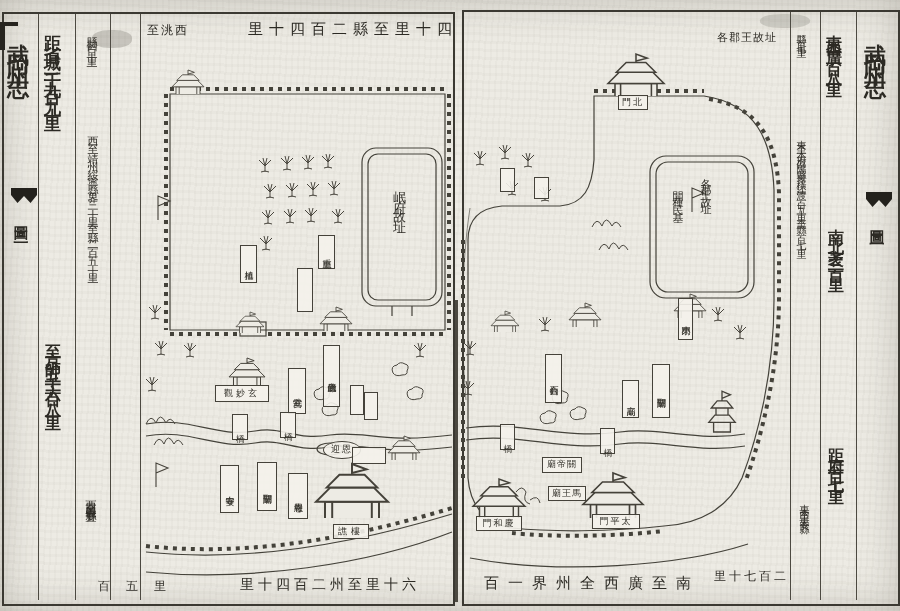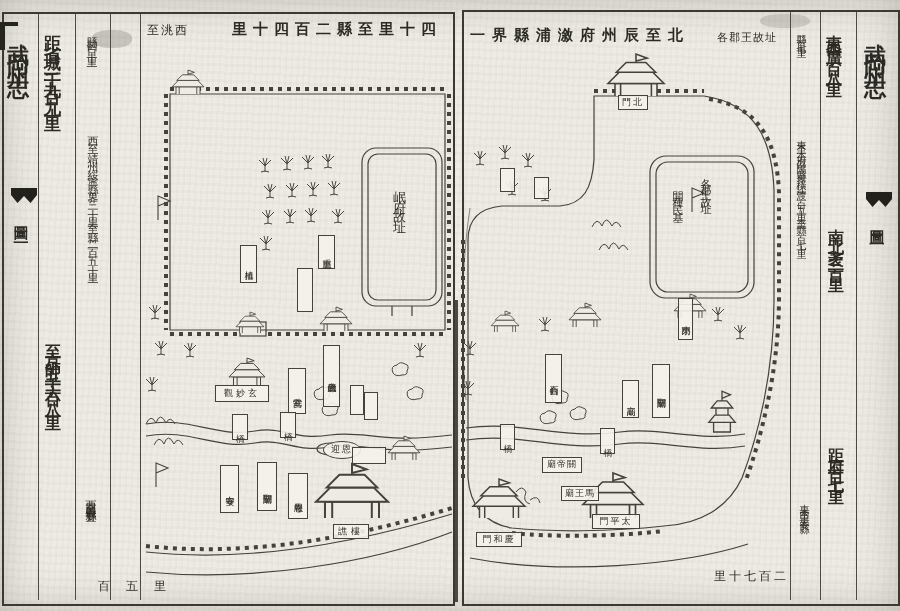--- a/index.html
+++ b/index.html
@@ -10,21 +10,21 @@
       repeating-linear-gradient(2deg, rgba(90,85,70,0.03) 0 3px, rgba(0,0,0,0) 3px 8px),
       #edebe4;
     box-shadow:inset 0 0 40px rgba(60,55,45,.25);
     font-family:"DejaVu Sans",sans-serif;color:#2c2a24;
   }
   .vtext{position:absolute;writing-mode:vertical-rl;text-orientation:upright;white-space:nowrap;line-height:1;}
   .htext{position:absolute;white-space:nowrap;line-height:1;}
   .title{font-size:22px;font-weight:700;letter-spacing:11px;}
   .plate{font-size:15px;font-weight:700;letter-spacing:5px;}
   .marg{font-weight:600;}
-  .cap{font-weight:700;}
+  .cap{font-weight:400;margin-left:16px;}
   .cart{position:absolute;border:1px solid #45423a;background:rgba(244,242,235,.9);
         writing-mode:vertical-rl;text-orientation:upright;font-size:9px;line-height:1;
         display:flex;align-items:center;justify-content:center;color:#33312a;padding:1px 0;}
   .carth{position:absolute;border:1px solid #45423a;background:rgba(244,242,235,.9);
         font-size:9px;line-height:1.1;display:flex;align-items:center;justify-content:center;
         white-space:nowrap;color:#33312a;padding:0 1px;}
   .oval{border-radius:50%;}
   .rule{position:absolute;background:#4c4941;}
   .frame{position:absolute;border:2px solid #3b3932;background:transparent;}
   .corner{position:absolute;background:#26241f;}
@@ -188,20 +188,21 @@
   <div class="vtext plate txt" style="left:13px;top:214px;">圖三</div>
   <div class="vtext marg txt" style="left:44px;top:22px;font-size:17px;letter-spacing:9px;">距省城二千九百九十里</div>
   <div class="vtext marg txt" style="left:45px;top:332px;font-size:16px;letter-spacing:8px;">至京師五千六百八十里</div>
   <div class="vtext txt" style="left:86px;top:28px;font-size:11px;letter-spacing:5px;">縣四百十里</div>
   <div class="vtext txt" style="left:87px;top:128px;font-size:11px;letter-spacing:8px;">西至靖州綏寧縣界三十里至縣二百五十里</div>
   <div class="vtext txt" style="left:85px;top:492px;font-size:11px;letter-spacing:2px;">西南至義寧縣五</div>
   <div class="htext txt" style="left:98px;top:580px;font-size:12px;letter-spacing:16px;">百五里</div>
 
   <div class="htext cap txt" style="left:232px;top:22px;font-size:15px;letter-spacing:6px;">里十四百二縣至里十四</div>
   <div class="htext txt" style="left:147px;top:24px;font-size:12px;letter-spacing:2px;">至洮西</div>
+  <div class="htext cap txt" style="left:224px;top:577px;font-size:14px;letter-spacing:4px;">里十四百二州至里十六</div>
 
   <div class="vtext txt" style="left:393px;top:180px;font-size:13px;letter-spacing:10px;">岷府故址</div>
   <div class="cart txt" style="left:240px;top:245px;width:15px;height:34px;">植旭</div>
   <div class="cart txt" style="left:318px;top:235px;width:15px;height:30px;">重廳</div>
   <div class="cart txt" style="left:297px;top:268px;width:14px;height:40px;"></div>
   <div class="cart txt" style="left:323px;top:345px;width:15px;height:58px;">條山武所</div>
   <div class="carth txt" style="left:215px;top:385px;width:50px;height:15px;letter-spacing:3px;">觀妙玄</div>
   <div class="cart txt" style="left:288px;top:368px;width:16px;height:42px;">武安宮</div>
   <div class="cart txt" style="left:350px;top:385px;width:12px;height:26px;"></div>
   <div class="cart txt" style="left:364px;top:392px;width:12px;height:24px;"></div>
@@ -221,33 +222,33 @@
       </svg>
   </div>
   <div class="vtext plate txt" style="left:869px;top:218px;">圖二</div>
   <div class="vtext marg txt" style="left:826px;top:22px;font-size:16px;letter-spacing:7px;">東西廣一百八十里</div>
   <div class="vtext marg txt" style="left:828px;top:216px;font-size:16px;letter-spacing:10px;">南北袤三百里</div>
   <div class="vtext marg txt" style="left:828px;top:436px;font-size:16px;letter-spacing:7px;">距府二百七十里</div>
   <div class="vtext txt" style="left:796px;top:26px;font-size:10px;letter-spacing:3px;">縣二百七十里</div>
   <div class="vtext txt" style="left:796px;top:132px;font-size:10px;letter-spacing:5px;">東至本府邵陽縣界橫江渡一百五十里至縣一百七十里</div>
   <div class="vtext txt" style="left:799px;top:496px;font-size:10px;letter-spacing:4px;">東南至東安縣一</div>
 
-  <div class="htext cap txt" style="left:470px;top:28px;font-size:15px;letter-spacing:7px;">一界縣浦漵府州辰至北</div>
   <div class="htext txt" style="left:717px;top:32px;font-size:11px;letter-spacing:1px;">各郡王故址</div>
+  <div class="htext cap txt" style="left:468px;top:576px;font-size:15px;letter-spacing:9px;">百一界州全西廣至南</div>
   <div class="htext txt" style="left:714px;top:570px;font-size:12px;letter-spacing:3px;">里十七百二</div>
 
   <div class="vtext txt" style="left:700px;top:170px;font-size:11px;letter-spacing:6px;">各郡王故址</div>
   <div class="vtext txt" style="left:672px;top:182px;font-size:11px;letter-spacing:7px;">開種民基</div>
   <div class="carth txt" style="left:618px;top:95px;width:26px;height:13px;letter-spacing:2px;">門北</div>
   <div class="cart txt" style="left:500px;top:168px;width:13px;height:20px;"></div>
   <div class="cart txt" style="left:534px;top:177px;width:13px;height:18px;"></div>
   <div class="cart txt" style="left:545px;top:354px;width:15px;height:45px;">釣台石</div>
   <div class="cart txt" style="left:622px;top:380px;width:15px;height:34px;">高廟</div>
   <div class="cart txt" style="left:652px;top:364px;width:16px;height:50px;">關聖廟</div>
   <div class="cart txt" style="left:500px;top:424px;width:13px;height:22px;">橋</div>
   <div class="cart txt" style="left:600px;top:428px;width:13px;height:22px;">橋</div>
   <div class="carth txt" style="left:542px;top:457px;width:36px;height:14px;letter-spacing:1px;">廟帝關</div>
-  <div class="carth txt" style="left:561px;top:486px;width:34px;height:13px;letter-spacing:1px;">廟王馬</div>
-  <div class="carth txt" style="left:476px;top:516px;width:42px;height:13px;letter-spacing:2px;margin-top:16px;">門和慶</div>
+  <div class="carth txt" style="left:548px;top:486px;width:34px;height:13px;letter-spacing:1px;">廟王馬</div>
+  <div class="carth txt" style="left:476px;top:516px;width:42px;height:13px;letter-spacing:2px;">門和慶</div>
   <div class="carth txt" style="left:592px;top:514px;width:44px;height:13px;letter-spacing:2px;">門平太</div>
   <div class="cart txt" style="left:678px;top:298px;width:13px;height:38px;">小東門</div>
 
 </div>
 
 </body></html>

